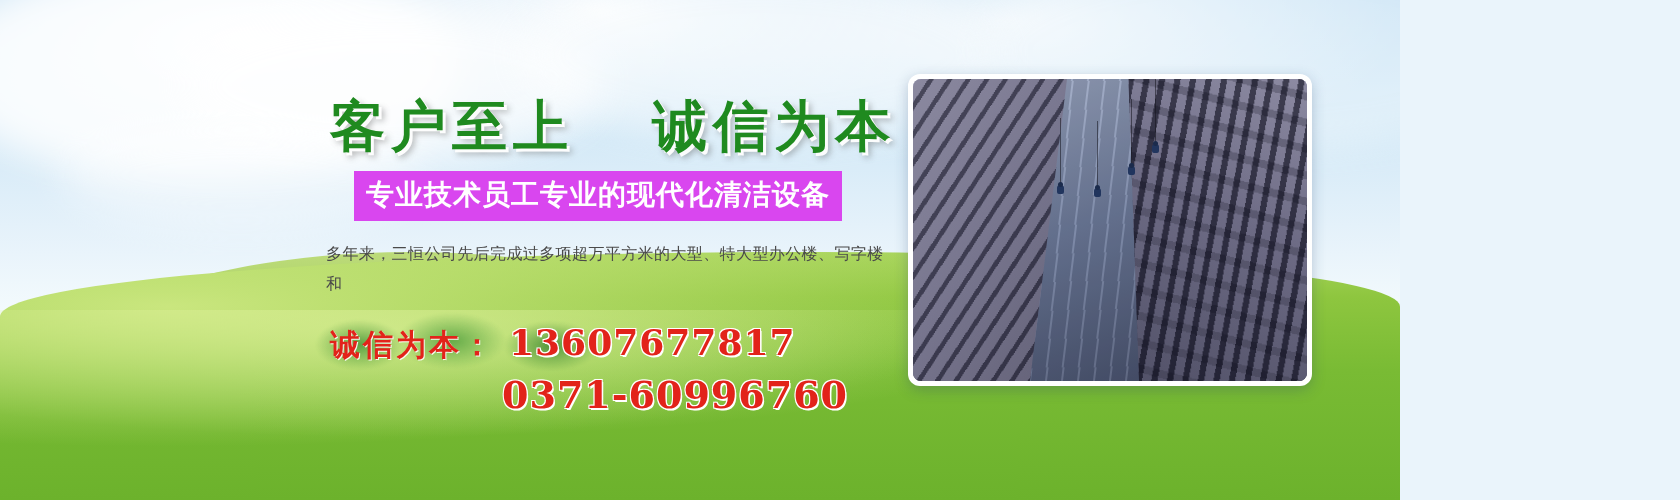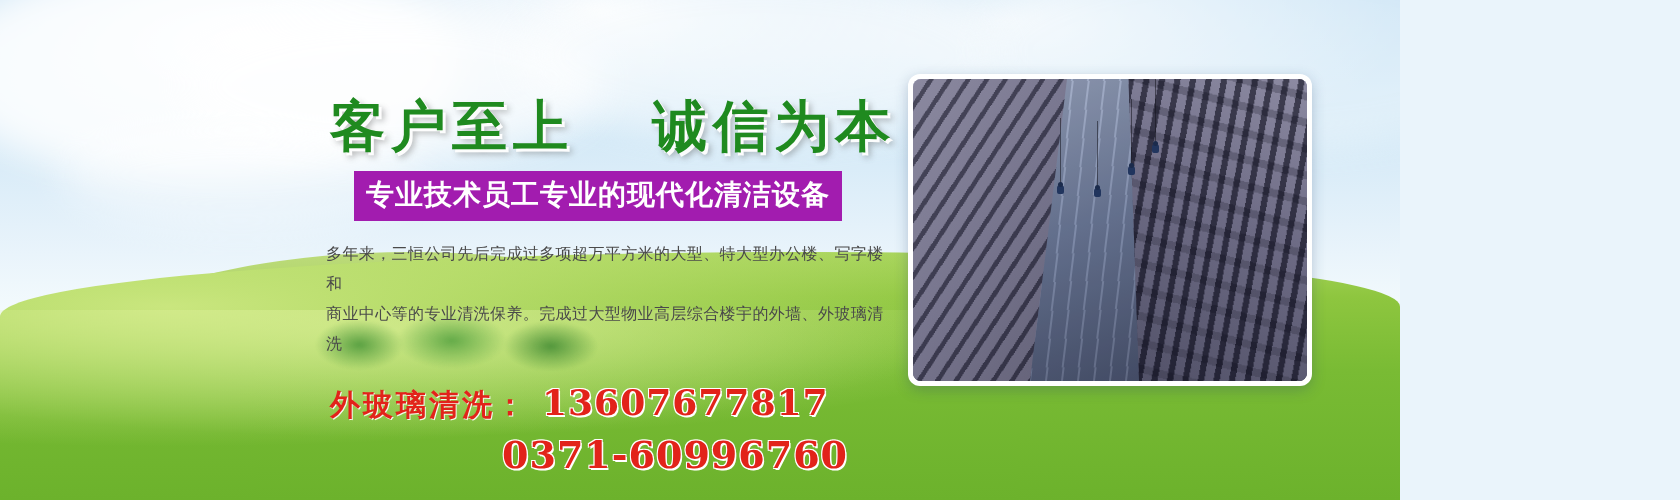--- a/index.html
+++ b/index.html
@@ -95,21 +95,21 @@
   
   .content{position:absolute;left:326px;top:96px;width:580px;}
   .headline{
     font-family:"DejaVu Serif","Liberation Serif",serif;
     font-size:55px;font-weight:700;letter-spacing:6px;color:#1f8a1f;
     text-shadow:3px 3px 0 rgba(255,255,255,.95), 5px 5px 6px rgba(90,90,90,.45);
     line-height:1.1;white-space:nowrap;margin:0 0 14px 4px;
   }
   .headline .gap{display:inline-block;width:28px;}
   .tagline{
-    display:inline-block;background:#a21caf;color:#ffffff;
+    display:inline-block;background:#d946ef;color:#ffffff;
     font-family:"DejaVu Sans","Liberation Sans",sans-serif;
     font-size:28px;font-weight:700;letter-spacing:1px;
     padding:5px 12px 7px 12px;white-space:nowrap;margin-left:28px;
   }
   .paragraph{
     margin:18px 0 5px 0;color:#4a4a4a;font-size:16px;line-height:30px;
     letter-spacing:.4px;width:562px;
   }
   .paragraph p{margin:0;}
   .hotline{margin:22px 0 0 4px;white-space:nowrap;}
@@ -226,25 +226,24 @@
     <div class="headline">
       <span>客户至上</span>
       <span class="gap"></span>
       <span>诚信为本</span>
     </div>
 
     <div class="tagline">专业技术员工专业的现代化清洁设备</div>
 
     <div class="paragraph">
       <p>多年来，三恒公司先后完成过多项超万平方米的大型、特大型办公楼、写字楼和</p>
-      <p>商业中心等的专业清洗保养。完成过大型物业高层综合楼宇的外墙、外玻璃清洗</p>
     </div>
 
     <div class="hotline">
-      <span class="hotline-label">外玻璃清洗：</span><span class="hotline-num">13607677817</span>
+      <span class="hotline-label">诚信为本：</span><span class="hotline-num">13607677817</span>
       <span class="hotline-num2">0371-60996760</span>
     </div>
 
   </div>
 
   <div class="photo-frame">
     <div class="photo">
       <div class="sky-patch"></div>
       <div class="facade-left"></div>
       <div class="facade-glass"></div>

